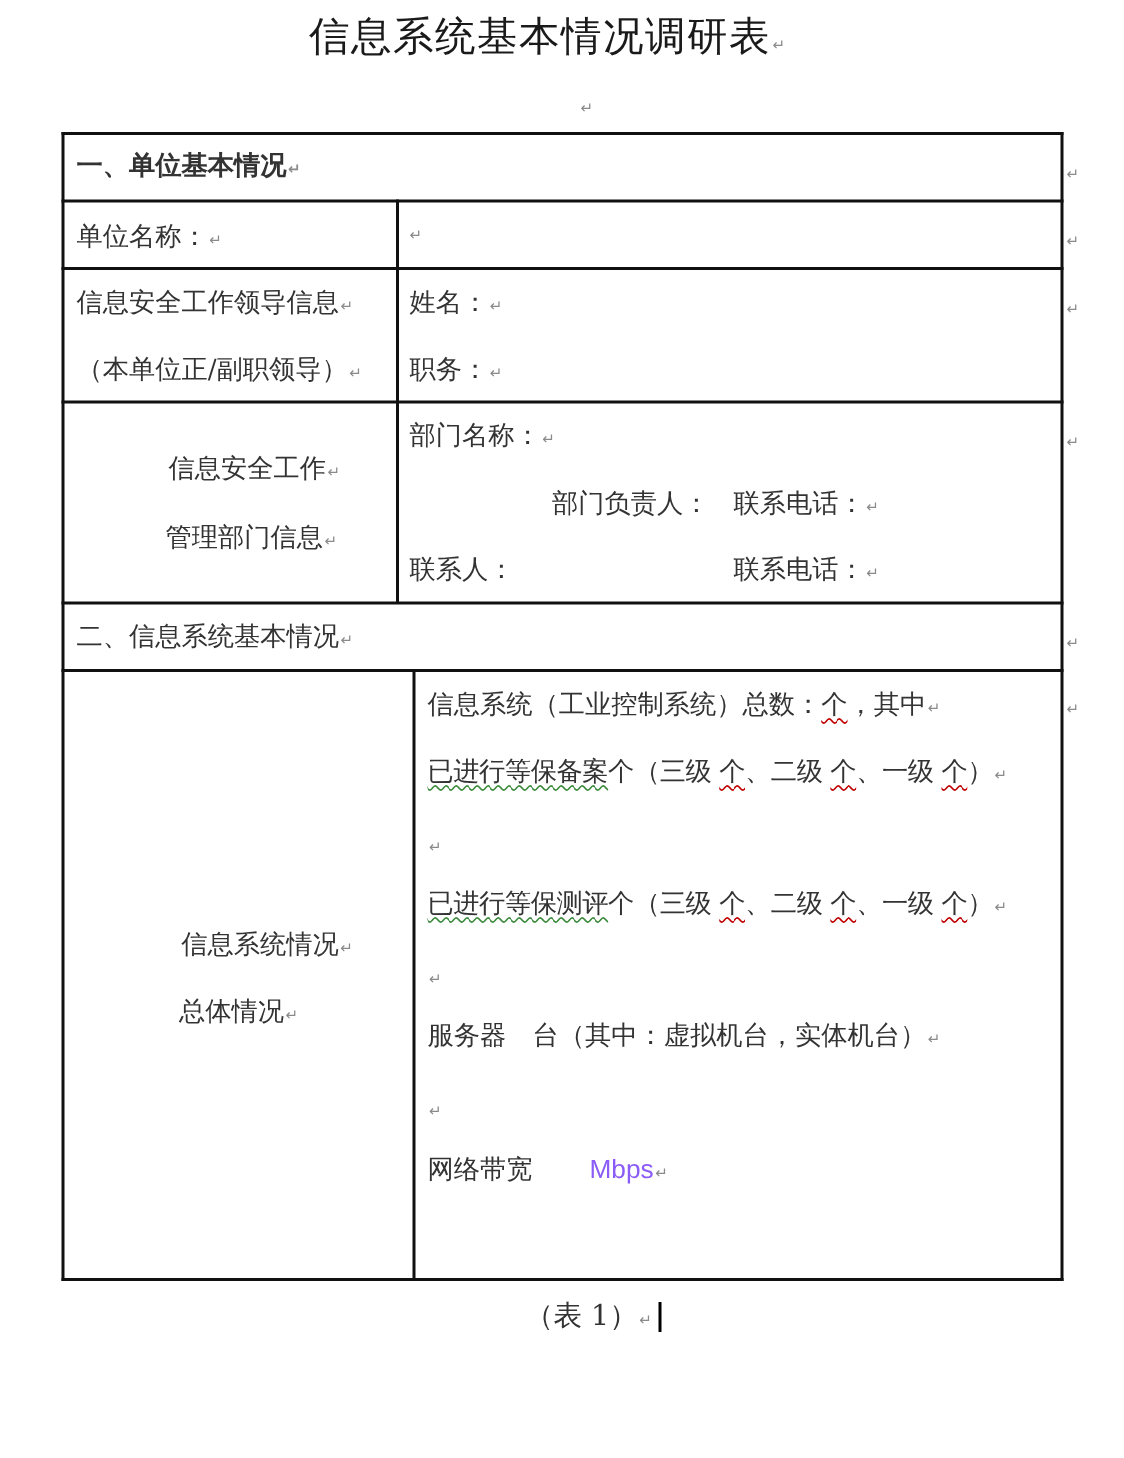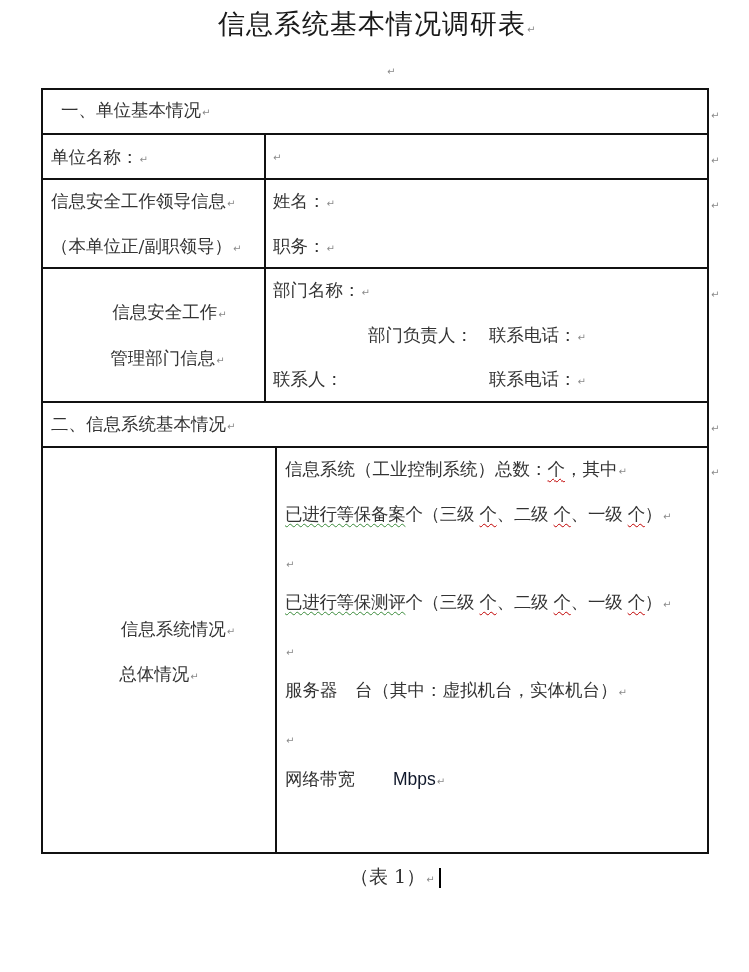--- a/index.html
+++ b/index.html
@@ -6,28 +6,28 @@
   body { width:749px; height:972px; position:relative; overflow:hidden;
          font-family:"DejaVu Serif","Liberation Serif",serif; color:#222; }
   .abs { position:absolute; white-space:nowrap; }
   .title { font-size:27px; letter-spacing:1px; color:#1a1a1a; }
   .txt { font-size:17.5px; color:#333; }
   .pm { font-family:"DejaVu Sans",sans-serif; font-size:10px; color:#8a8a8a; margin-left:1px; }
   .hline { position:absolute; height:1.5px; background:#111; }
   .vline { position:absolute; width:1.5px; background:#111; }
   .wavy-red { text-decoration: underline wavy #c00000; text-decoration-thickness:1px; text-underline-offset:3px; }
   .wavy-green { text-decoration: underline wavy #3a8a3a; text-decoration-thickness:1px; text-underline-offset:3px; }
-  .sans { font-family:"Liberation Sans","DejaVu Sans",sans-serif; color:#0f172a; }
+  .sans { font-family:"Liberation Sans","DejaVu Sans",sans-serif; color:#8b5cf6; }
   .caret { display:inline-block; width:2px; height:20px; background:#000; vertical-align:middle; margin-left:4px; }
   .center { text-align:center; }
 </style>
 </head>
 <body>
 
-<div class="abs title" style="left:218px; top:6px;">
+<div class="abs title" style="left:206px; top:6px;">
   <span>信息系统基本情况调研表</span><span class="pm">↵</span>
 </div>
 <div class="abs" style="left:386px; top:60px;">
   <span class="pm">↵</span>
 </div>
 
 <div>
   <div class="hline" style="left:41px; top:88px; width:668px;"></div>
   <div class="hline" style="left:41px; top:133px; width:668px;"></div>
   <div class="hline" style="left:41px; top:178px; width:668px;"></div>
@@ -41,21 +41,21 @@
   <div class="vline" style="left:275px; top:446px; height:407px;"></div>
 </div>
 
 <div class="abs" style="left:710px; top:104px;"><span class="pm">↵</span></div>
 <div class="abs" style="left:710px; top:149px;"><span class="pm">↵</span></div>
 <div class="abs" style="left:710px; top:194px;"><span class="pm">↵</span></div>
 <div class="abs" style="left:710px; top:283px;"><span class="pm">↵</span></div>
 <div class="abs" style="left:710px; top:417px;"><span class="pm">↵</span></div>
 <div class="abs" style="left:710px; top:461px;"><span class="pm">↵</span></div>
 
-<div class="abs txt" style="left:61px; top:98px;">
+<div class="abs txt" style="left:51px; top:98px;font-weight:bold;">
   <span>一、单位基本情况</span><span class="pm">↵</span>
 </div>
 
 <div class="abs txt" style="left:51px; top:145px;">
   <span>单位名称：</span><span class="pm">↵</span>
 </div>
 <div class="abs txt" style="left:272px; top:145px; width:430px;">
   <span></span><span class="pm">↵</span>
 </div>
 

